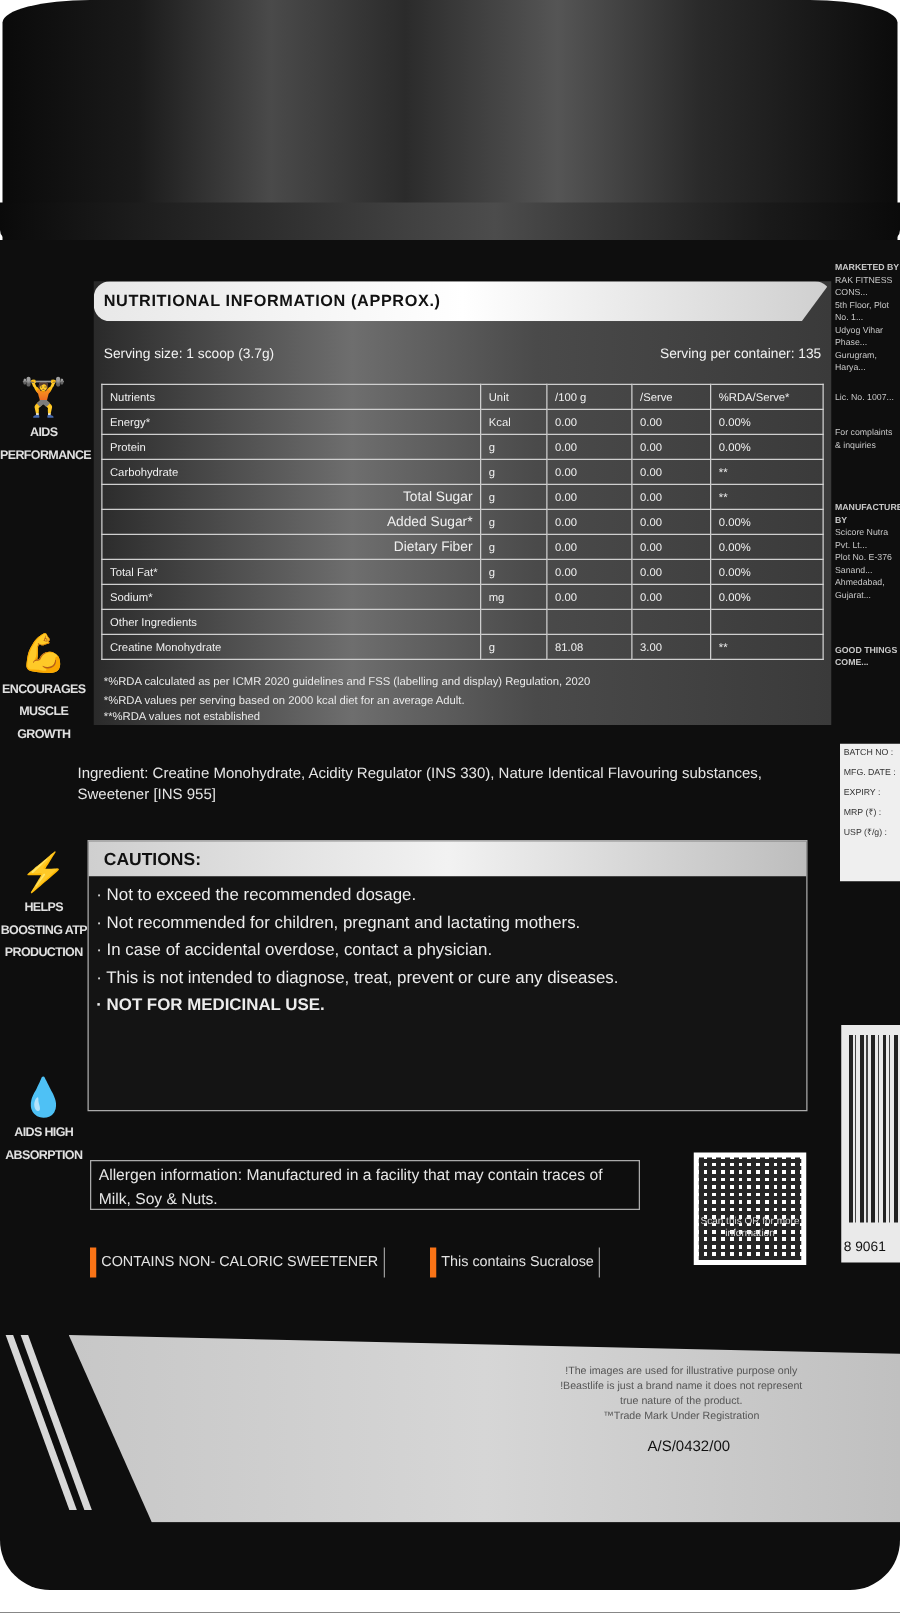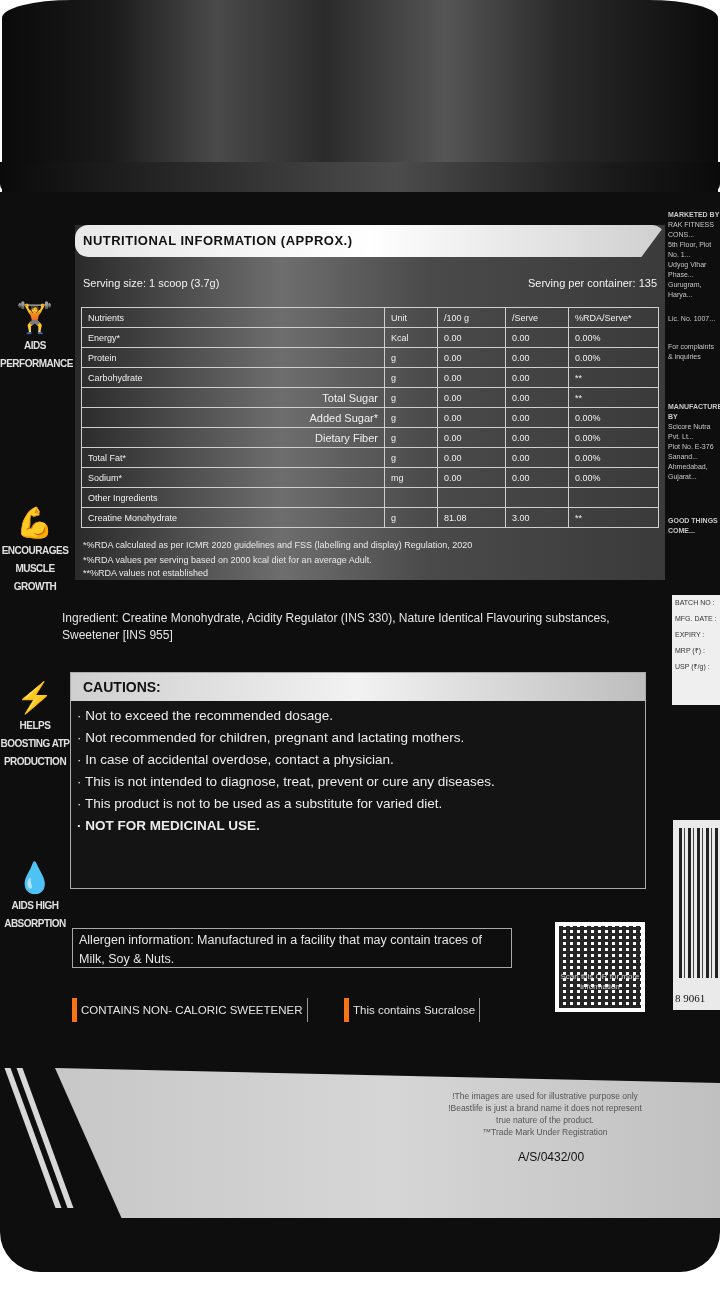--- a/index.html
+++ b/index.html
@@ -32,21 +32,21 @@
       repeating-linear-gradient(90deg,#000 0 4px,transparent 4px 7px),
       repeating-linear-gradient(0deg,#000 0 3px,#fff 3px 6px);opacity:.85;}
   .qr-cap{position:absolute;left:555px;top:972px;width:90px;text-align:center;font-size:8px;line-height:10px;color:#ddd;}
   .side-item{position:absolute;left:0;width:70px;text-align:center;}
   .side-item .ico{font-size:30px;color:#d0d0d0;display:block;}
   .side-item .lbl{font-size:10px;font-weight:bold;color:#e0e0e0;line-height:13px;letter-spacing:-.5px;}
   .right-col{position:absolute;left:668px;top:210px;width:52px;font-size:7px;color:#c8c8c8;line-height:10px;}
   .batch-box{position:absolute;left:672px;top:595px;width:48px;height:110px;background:#efefef;color:#333;font-size:7px;line-height:16px;padding-left:3px;box-sizing:border-box;}
   .barcode{position:absolute;left:673px;top:820px;width:47px;height:190px;background:#eaeaea;}
   .barcode .bars{position:absolute;left:6px;top:8px;width:40px;height:150px;background:repeating-linear-gradient(90deg,#222 0 3px,#eaeaea 3px 5px,#444 5px 6px,#eaeaea 6px 9px);}
-  .barcode .num{position:absolute;left:2px;bottom:6px;font-size:11px;color:#111;font-family:Liberation Serif, serif;}
+  .barcode .num{position:absolute;left:2px;bottom:6px;font-size:11px;color:#111;}
   .disclaimer{position:absolute;left:430px;top:1090px;width:230px;text-align:center;font-size:8.5px;line-height:12px;color:#555;}
   .code{position:absolute;left:518px;top:1150px;font-size:12px;color:#111;}
 </style>
 </head>
 <body>
 
 <div class="lid"></div>
 <div class="lid-rim"></div>
 <div class="jar"></div>
 
@@ -163,21 +163,20 @@
 
 <div class="ingredient">Ingredient: Creatine Monohydrate, Acidity Regulator (INS 330), Nature Identical Flavouring substances, Sweetener [INS 955]</div>
 
 <div class="caution">
   <div class="caution-head">CAUTIONS:</div>
   <ul>
     <li>· <span>Not to exceed the recommended dosage.</span></li>
     <li>· <span>Not recommended for children, pregnant and lactating mothers.</span></li>
     <li>· <span>In case of accidental overdose, contact a physician.</span></li>
     <li style="line-height:18px;padding:2px 0;">· <span>This is not intended to diagnose, treat, prevent or cure any diseases.</span></li>
-    <li>· <span>This product is not to be used as a substitute for varied diet.</span></li>
     <li class="bold">· <span>NOT FOR MEDICINAL USE.</span></li>
   </ul>
 </div>
 
 <div class="allergen">Allergen information: Manufactured in a facility that may contain traces of Milk, Soy &amp; Nuts.</div>
 <div class="tag" style="left:72px;">CONTAINS NON- CALORIC SWEETENER</div>
 <div class="tag" style="left:344px;">This contains Sucralose</div>
 
 <div class="qr">
     <div class="qr-grid"></div>

